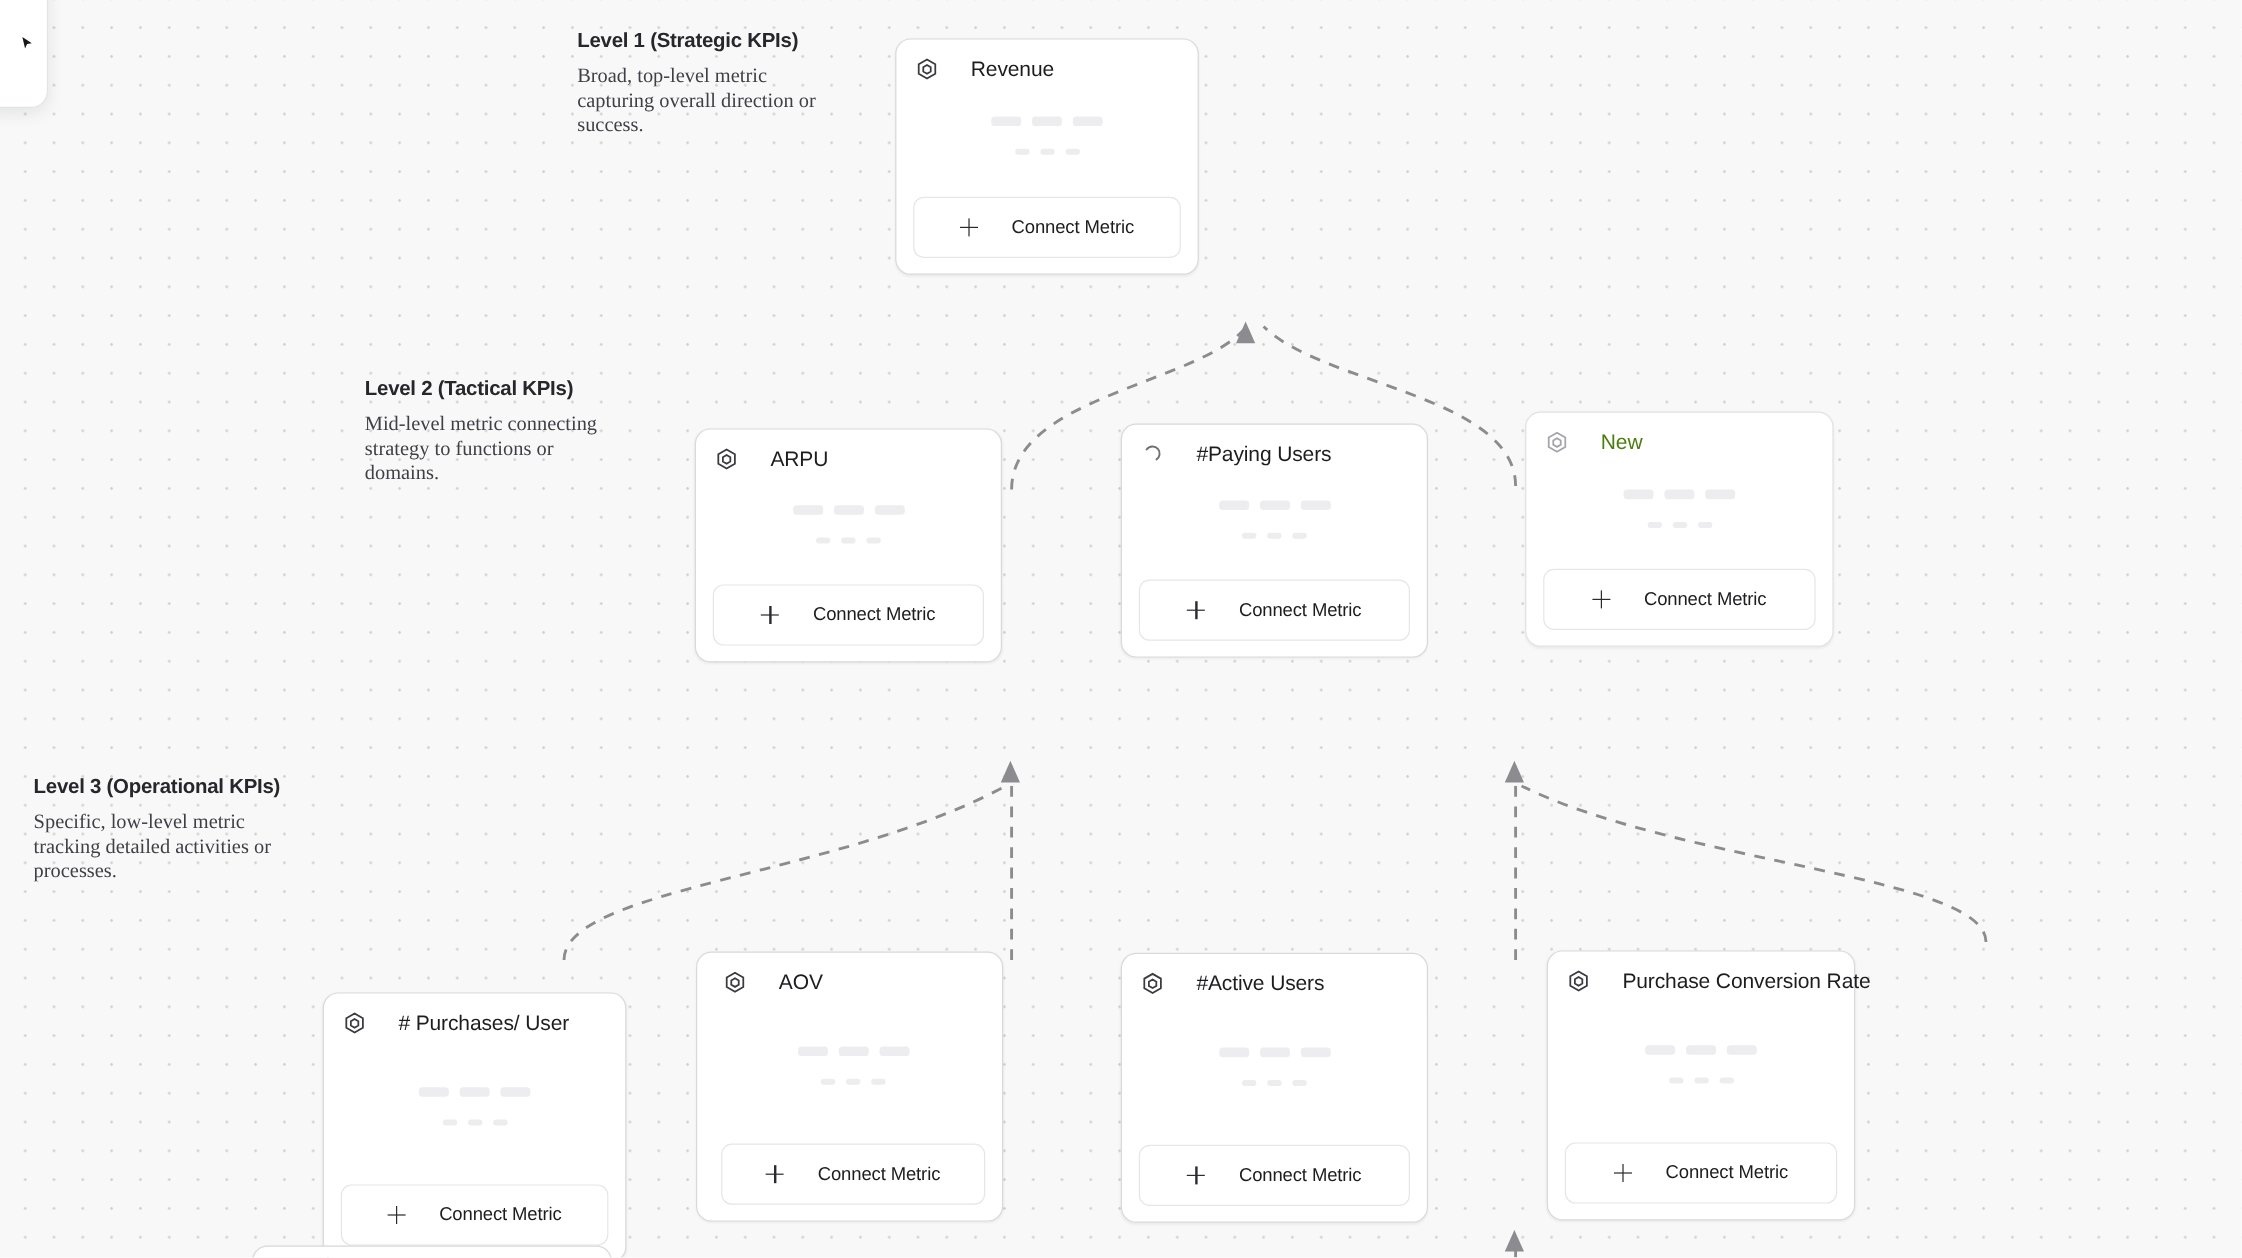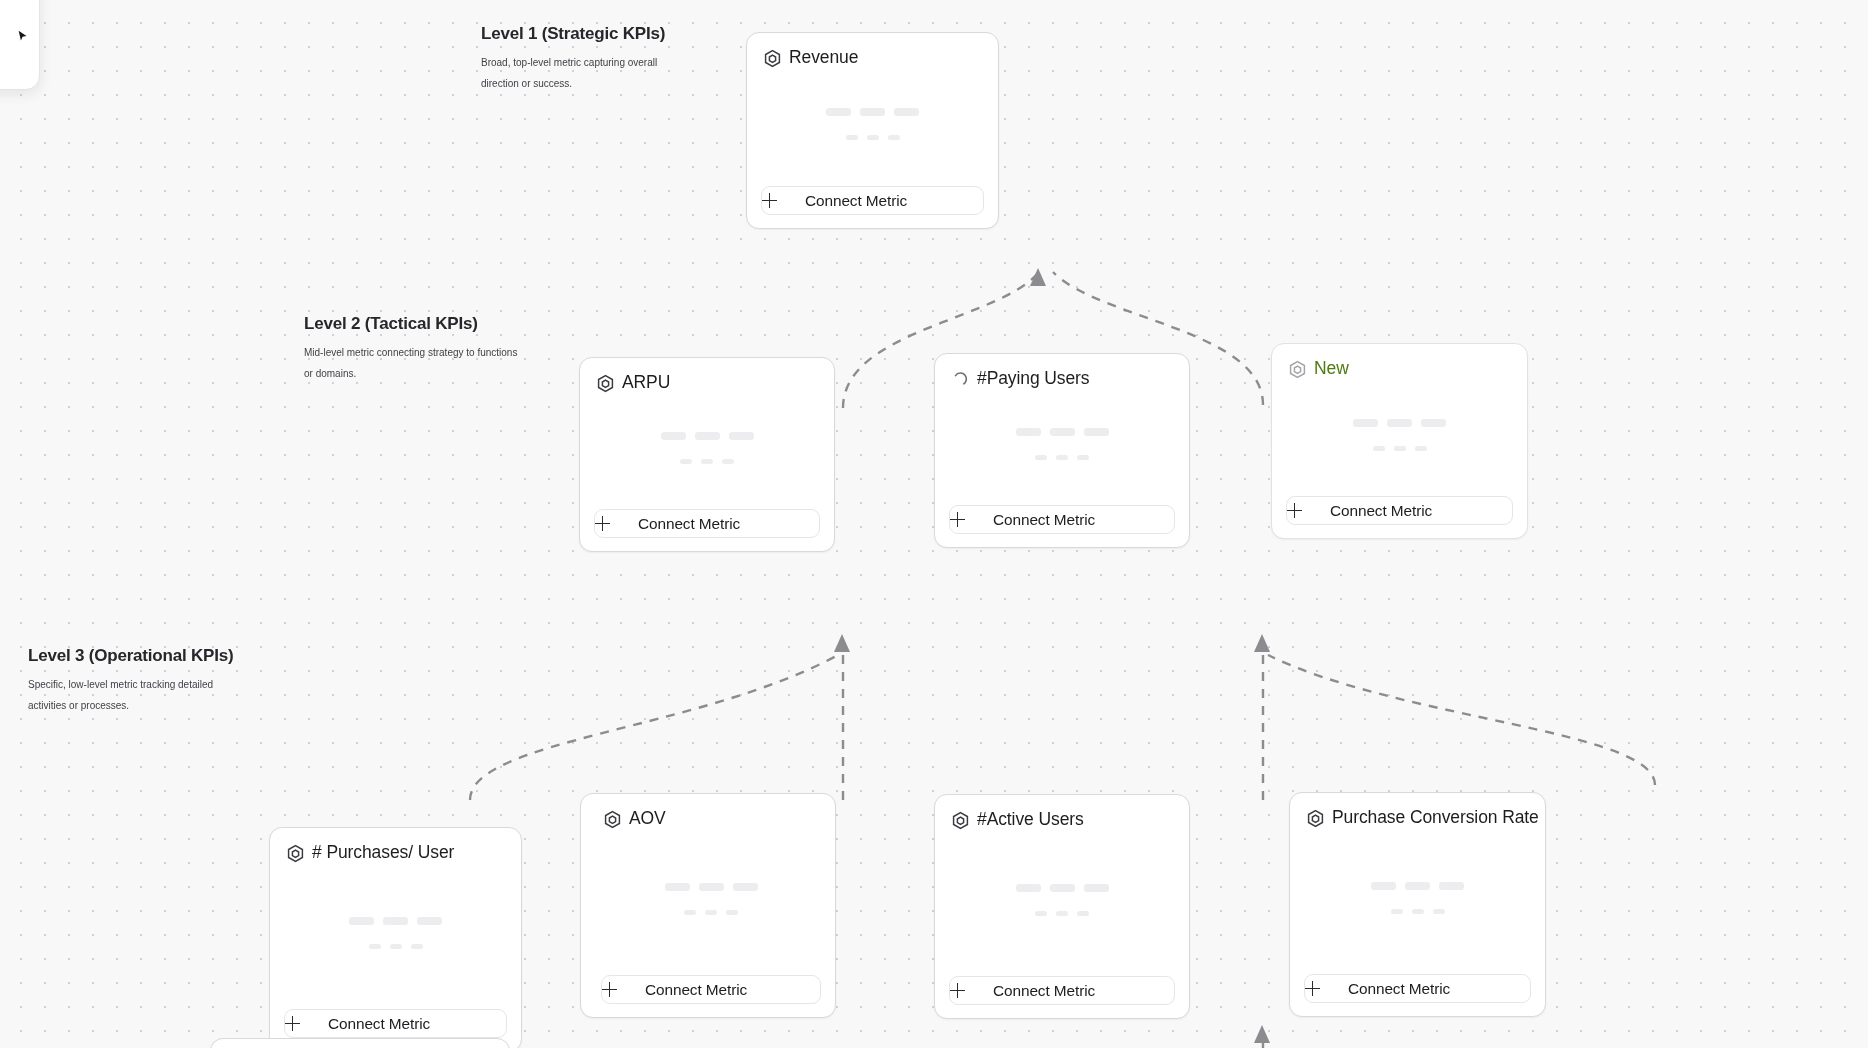--- a/index.html
+++ b/index.html
@@ -45,44 +45,45 @@
   .level-label { position: absolute; z-index: 2; }
   .level-title {
     font-size: 17px;
     font-weight: 700;
     color: #26262b;
     letter-spacing: -0.2px;
     white-space: nowrap;
   }
   .level-desc {
     margin-top: 9px;
-    font-size: 10px;
+    font-size: 17px;
     line-height: 20.5px;
     color: #3f3f46;
     max-width: 215px;
+    font-family: Liberation Serif, serif;
   }
 
   
   .card {
     position: absolute;
     z-index: 3;
     background: #ffffff;
     border: 1.3px solid #d9d9dd;
     border-radius: 13px;
     box-shadow: 0 1px 2px rgba(16,18,23,0.05);
     display: flex;
     flex-direction: column;
     padding: 14px 14px 13px 14px;
   }
   .card.muted { border-color: #e2e2e6; }
 
   .card-head {
     display: flex;
-    align-items: flex-end;
-    gap: 7px;
+    align-items: center;
+    gap: 27px;
     flex: 0 0 auto;
     padding-left: 2px;
   }
   .card-title {
     font-size: 17.5px;
     font-weight: 400;
     color: #1d1d20;
     letter-spacing: -0.1px;
     white-space: nowrap;
   }
@@ -112,23 +113,24 @@
     height: 8px;
   }
   .skel.w-lg { width: 25px; }
   .skel.w-sm { width: 12px; height: 5px; }
 
   .connect-btn {
     flex: 0 0 auto;
     border: 1.2px solid #e6e6ea;
     border-radius: 9px;
     background: #ffffff;
-    height: 29px;
+    height: 51px;
     display: flex;
     align-items: center;
+    justify-content: center;
     gap: 28px;
     cursor: pointer;
     user-select: none;
   }
   .plus-icon {
     width: 15px; height: 15px;
     position: relative;
     flex: 0 0 auto;
   }
   .plus-icon::before, .plus-icon::after {

